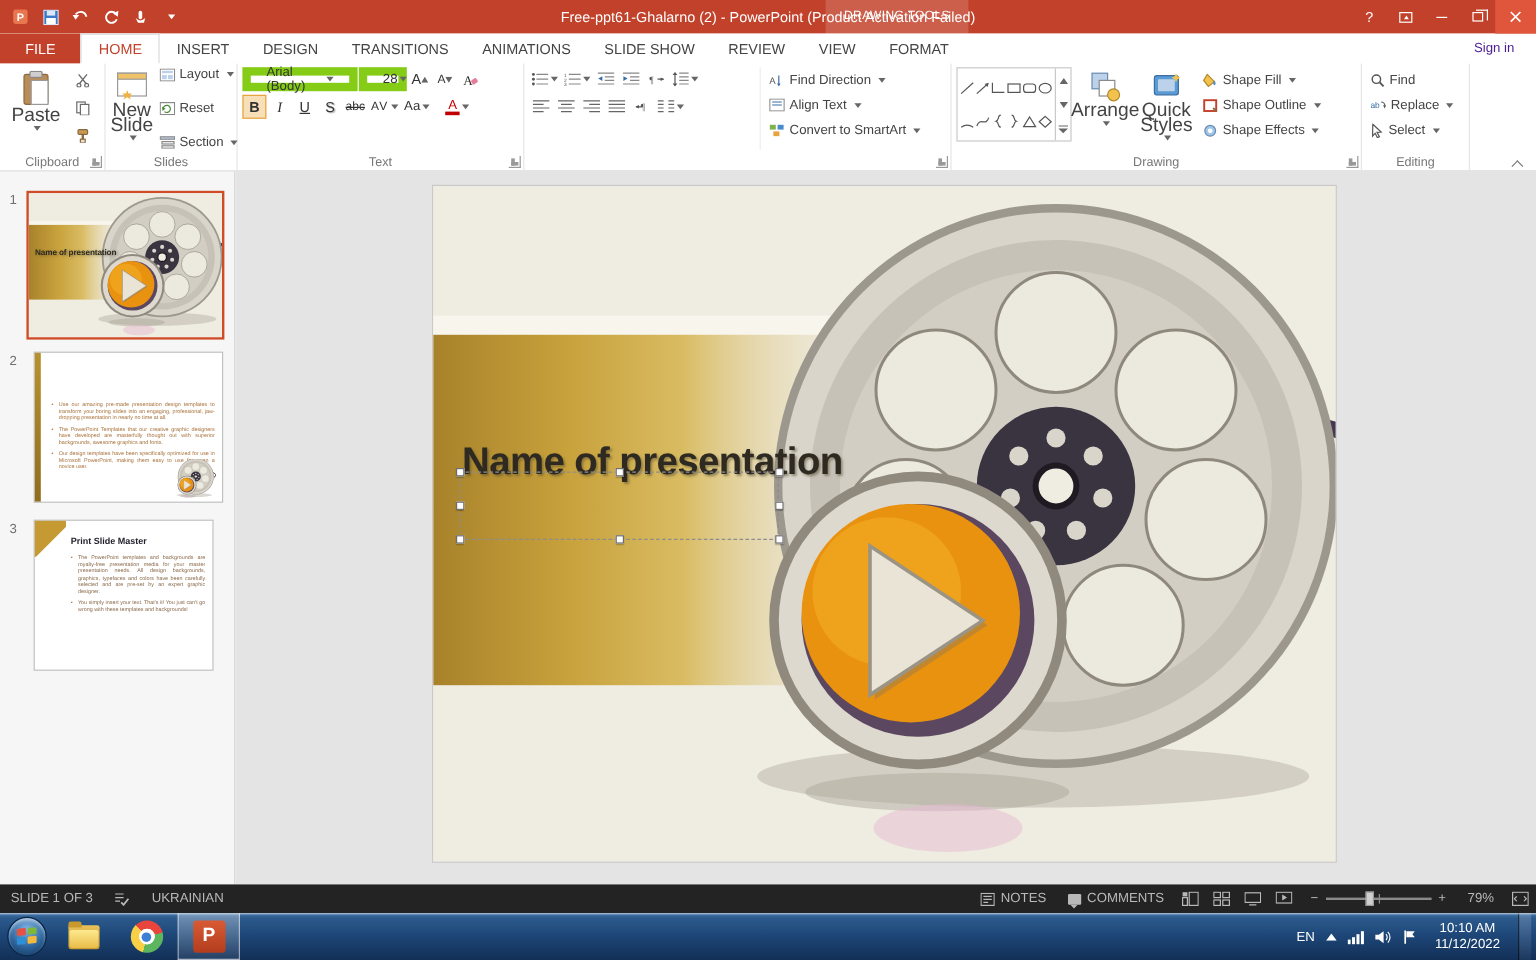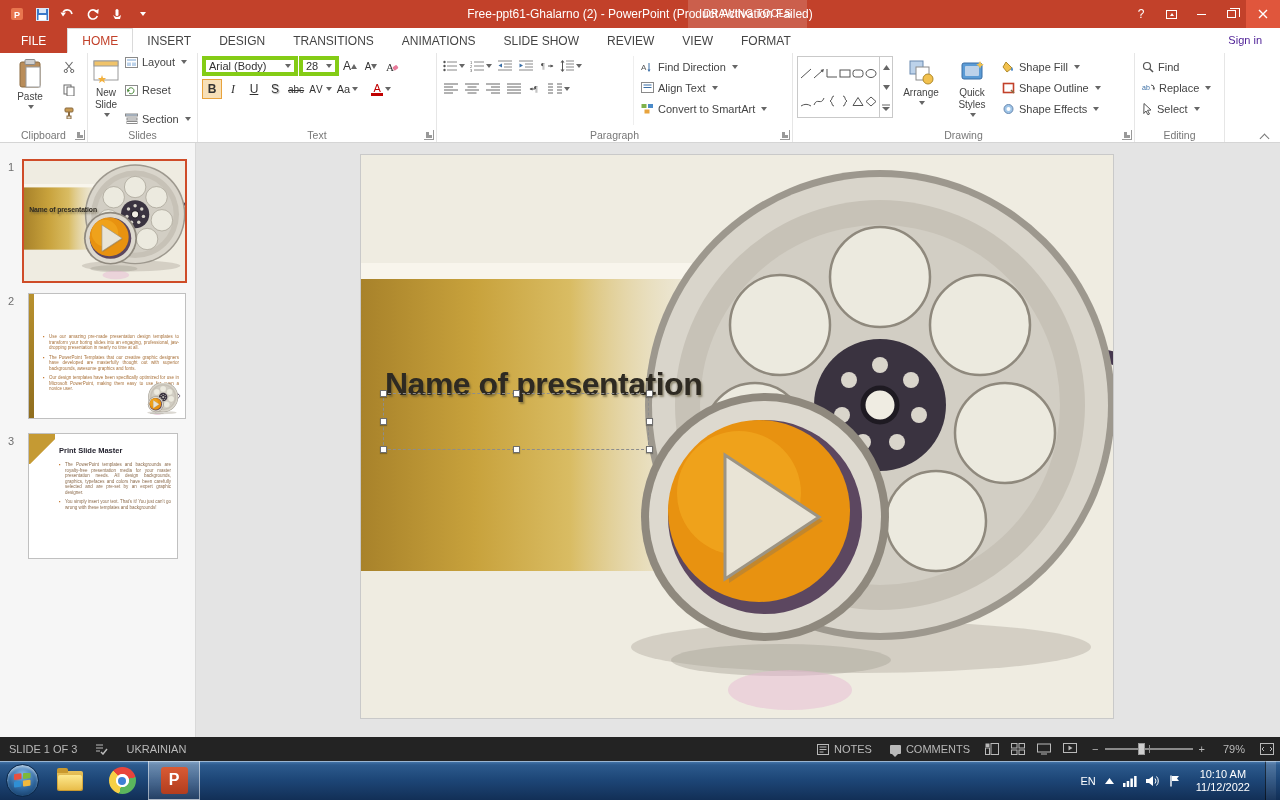--- a/index.html
+++ b/index.html
@@ -28,27 +28,27 @@
 .tab{font-size:12px;color:#444;padding:0 14px;display:flex;align-items:center}
 .tab.active{color:#c2412a;border:1px solid #dadada;border-bottom:1px solid #fff;background:#fff}
 .signin{position:absolute;right:18px;top:0;height:25px;line-height:25px;font-size:11px;color:#4c1d95}
 
 
 .ribbon{position:absolute;left:0;top:53px;width:1280px;height:90px;background:#fff;border-bottom:1px solid #d5d5d5;display:flex}
 .group{position:relative;border-right:1px solid #e6e6e6;padding:3px 4px 17px 4px;display:flex;gap:2px}
 .glabel{position:absolute;left:0;right:0;bottom:1px;text-align:center;font-size:10.5px;color:#777}
 .launcher{position:absolute;right:2px;bottom:2px;width:10px;height:10px;border-left:1px solid #999;border-top:1px solid #999;transform:rotate(180deg)}
 .launcher::after{content:"";position:absolute;right:2px;bottom:2px;border-top:3px solid #999;border-right:3px solid #999;width:3px;height:3px}
-.bigbtn{width:52px;display:flex;flex-direction:column;align-items:center;justify-content:flex-start;gap:2px;padding-top:3px;font-size:10px;color:#444;text-align:center}
+.bigbtn{width:52px;display:flex;flex-direction:column;align-items:center;justify-content:flex-start;gap:2px;padding-top:3px;font-size:16px;color:#444;text-align:center}
 .bigbtn .blabel{line-height:12px}
 .dd{display:inline-block;width:0;height:0;border-left:3px solid transparent;border-right:3px solid transparent;border-top:4px solid #666;vertical-align:middle;margin-left:2px}
 .smallcol{display:flex;flex-direction:column;gap:1px;justify-content:flex-start}
 .sbtn{width:22px;height:22px;display:flex;align-items:center;justify-content:center}
 .txtbtn{display:flex;align-items:center;gap:4px;font-size:11px;color:#444;height:21px;padding:0 3px;white-space:nowrap}
-.combo{display:flex;align-items:center;justify-content:space-between;border:4px solid #84cc16;background:#fff;font-size:11px;color:#333;height:20px;padding:0 3px}
+.combo{display:flex;align-items:center;justify-content:space-between;border:7px solid #84cc16;background:#fff;font-size:11px;color:#333;height:20px;padding:0 13px}
 .fbtn{min-width:20px;height:20px;display:flex;align-items:center;justify-content:center;font-size:12px;color:#333;padding:0 2px}
 .fbtn.toggled{background:#f7e0b8;border:1px solid #e8a33d}
 .frow{display:flex;align-items:center;gap:1px}
 .fcol{display:flex;flex-direction:column;gap:3px}
 .fcolor{display:flex;flex-direction:column;align-items:center;line-height:10px}
 .cbar{width:12px;height:3px;background:#c00000}
 .ic{display:block}
 .gallery{width:96px;height:62px;border:1px solid #c9c9c9;display:flex}
 .shapes{flex:1;display:grid;grid-template-columns:repeat(6,1fr);grid-template-rows:repeat(2,1fr);align-items:center;justify-items:center;padding:2px}
 .gscroll{width:13px;border-left:1px solid #c9c9c9;display:flex;flex-direction:column}
@@ -493,21 +493,20 @@
       <div class="txtbtn">
         <svg class="ic" width="13" height="11" viewBox="0 0 13 11">
             <rect x="0.5" y="1" width="5" height="4" fill="#7fb24a"></rect>
             <rect x="7" y="1" width="5" height="4" fill="#4a8ac9"></rect>
             <rect x="3.5" y="6.5" width="5" height="4" fill="#e8a33d"></rect>
           </svg>
         <span>Convert to SmartArt</span>
           <span class="dd"></span>
       </div>
     </div>
-    <div class="glabel">Paragraph</div>
     <div class="launcher"></div>
   </div>
 
   <div class="group" style="width:342px">
     <div class="gallery">
       <div class="shapes">
         <svg class="ic" width="12" height="11" viewBox="0 0 12 11">
             <path d="M1 10 L11 1" stroke="#555"></path>
           </svg>
         <svg class="ic" width="12" height="11" viewBox="0 0 12 11">

